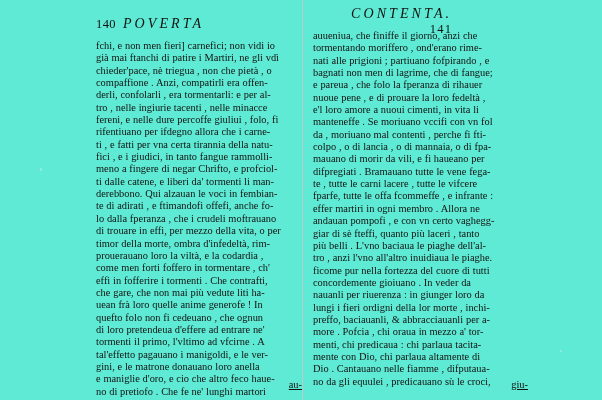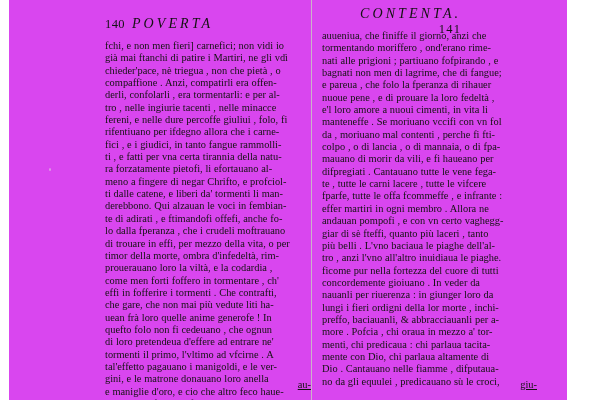--- a/index.html
+++ b/index.html
@@ -2,27 +2,26 @@
 <html><head>
 <meta charset="utf-8">
 <style>
   html, body {
     margin: 0;
     padding: 0;
     background: #ffffff;
   }
   #page {
     position: relative;
-    width: 558px;
+    width: 602px;
     height: 400px;
-    background: #d946ef;
+    background: #5eead4;
     overflow: hidden;
     font-family: "Liberation Serif", "DejaVu Serif", serif;
     color: #131211;
-    margin-left: 9px;
   }
 
   
   .gutter {
     position: absolute;
     top: 0;
     bottom: 0;
     left: 302px;
     width: 1px;
     background: #c9c6c2;
@@ -124,23 +123,22 @@
     <div class="block">
       <p>
         <span class="line">fchi, e non men fieri] carnefici;  non  vidi io</span>
         <span class="line">già mai ftanchi di patire i Martiri, ne gli vdì</span>
         <span class="line">chieder'pace, nè triegua , non che pietà , o</span>
         <span class="line">compaffione .  Anzi, compatirli era  offen-</span>
         <span class="line">derli, confolarli , era  tormentarli: e per al-</span>
         <span class="line">tro , nelle ingiurie tacenti ,  nelle minacce</span>
         <span class="line">fereni,  e nelle  dure percoffe giuliui , folo, fi</span>
         <span class="line">rifentiuano per ifdegno  allora che i carne-</span>
+        <span class="line">ti , e fatti per vna certa tirannia della natu-</span>
         <span class="line">fici , e i giudici, in tanto fangue rammolli-</span>
-        <span class="line">ti , e fatti per vna certa tirannia della natu-</span>
-        <span class="line">ra forzatamente pietofi,  li efortauano al-</span>
         <span class="line">meno a fingere di negar Chrifto, e profciol-</span>
         <span class="line">ti dalle catene, e liberi da' tormenti li man-</span>
         <span class="line">derebbono. Qui alzauan le voci in fembian-</span>
         <span class="line">te di adirati , e ftimandofi offefi,  anche fo-</span>
         <span class="line">lo dalla fperanza , che i crudeli moftrauano</span>
         <span class="line">di trouare in effi, per mezzo della vita, o per</span>
         <span class="line">timor della morte, ombra d'infedeltà,  rim-</span>
         <span class="line">prouerauano loro la viltà, e la codardia ,</span>
         <span class="line">come men forti foffero in  tormentare , ch'</span>
         <span class="line">effi  in fofferire i tormenti .  Che contrafti,</span>
@@ -172,21 +170,21 @@
         <span class="line">tormentando moriffero , ond'erano rime-</span>
         <span class="line">nati alle prigioni ; partiuano fofpirando , e</span>
         <span class="line">bagnati non men di lagrime, che di fangue;</span>
         <span class="line">e pareua , che folo la  fperanza  di rihauer</span>
         <span class="line">nuoue  pene , e di prouare la loro fedeltà ,</span>
         <span class="line">e'l loro  amore a nuoui cimenti, in  vita  li</span>
         <span class="line">manteneffe .  Se moriuano vccifi con  vn fol</span>
         <span class="line">da , moriuano mal contenti ,  perche fi fti-</span>
         <span class="line">colpo , o  di lancia , o di mannaia, o di  fpa-</span>
         <span class="line">mauano di morir da vili, e fi  haueano per</span>
-        <span class="line">difpregiati . Cantauano  tutte le vene fega-</span>
+        <span class="line">difpregiati . Bramauano  tutte le vene fega-</span>
         <span class="line">te , tutte le carni  lacere , tutte  le  vifcere</span>
         <span class="line">fparfe, tutte le offa fcommeffe , e infrante :</span>
         <span class="line">effer martiri in ogni membro .  Allora ne</span>
         <span class="line">andauan pompofi , e con vn certo vaghegg-</span>
         <span class="line">giar di sè fteffi, quanto più  laceri , tanto</span>
         <span class="line">più belli .  L'vno baciaua le piaghe dell'al-</span>
         <span class="line">tro , anzi l'vno all'altro  inuidiaua le piaghe.</span>
         <span class="line">ficome pur nella fortezza  del cuore di tutti</span>
         <span class="line">concordemente gioiuano .  In  veder  da</span>
         <span class="line">nauanli per riuerenza : in giunger loro  da</span>

